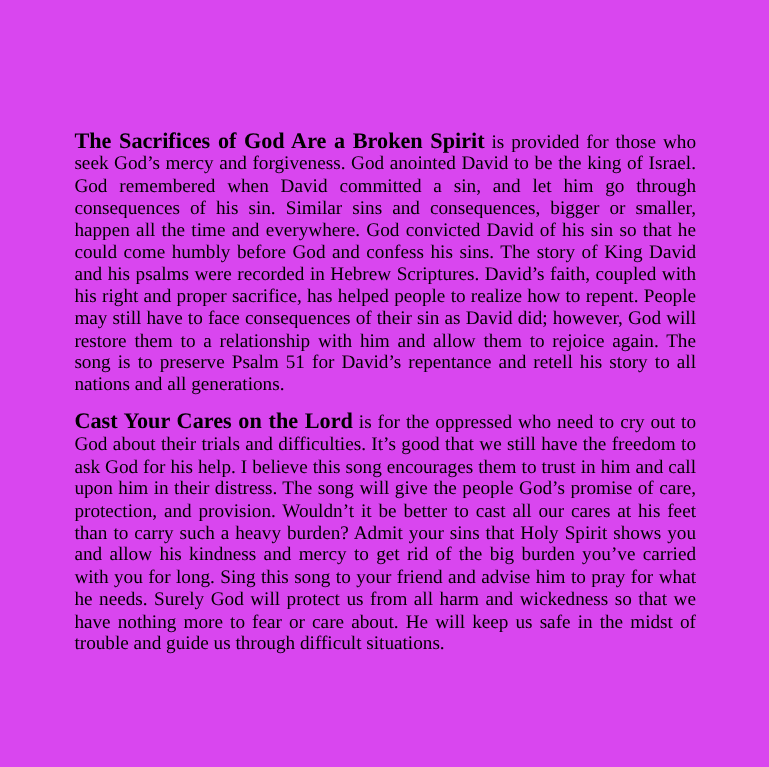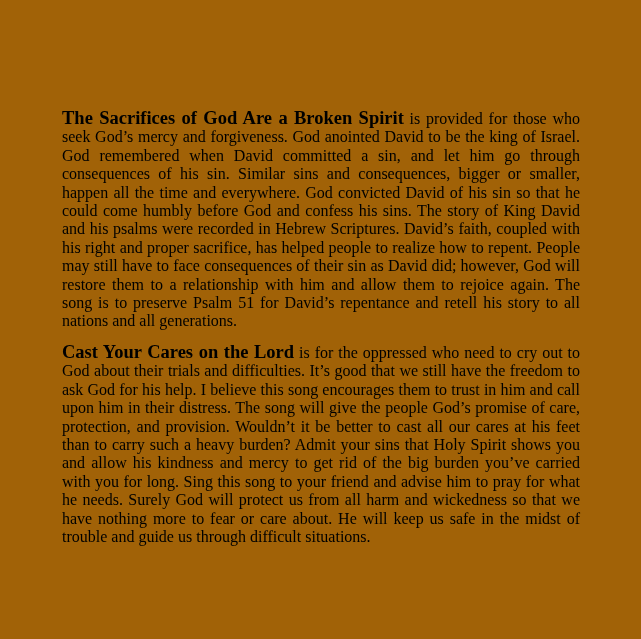--- a/index.html
+++ b/index.html
@@ -4,21 +4,21 @@
 <style>
   html, body {
     margin: 0;
     padding: 0;
     background: #ffffff;
   }
   .page {
     position: relative;
     width: 641px;
     height: 639px;
-    background: #a16207;
+    background: #d946ef;
     overflow: hidden;
     font-family: "Liberation Serif", "DejaVu Serif", serif;
     color: #000000;
   }
   .text-block {
     position: absolute;
     left: 62px;
     top: 109px;
     width: 518px;
   }

